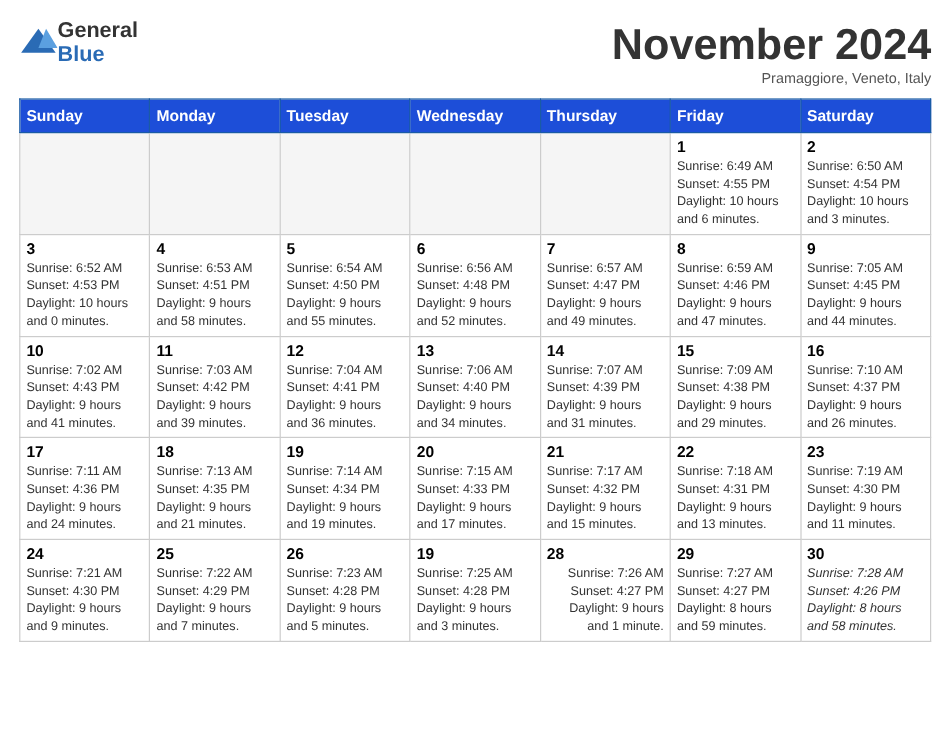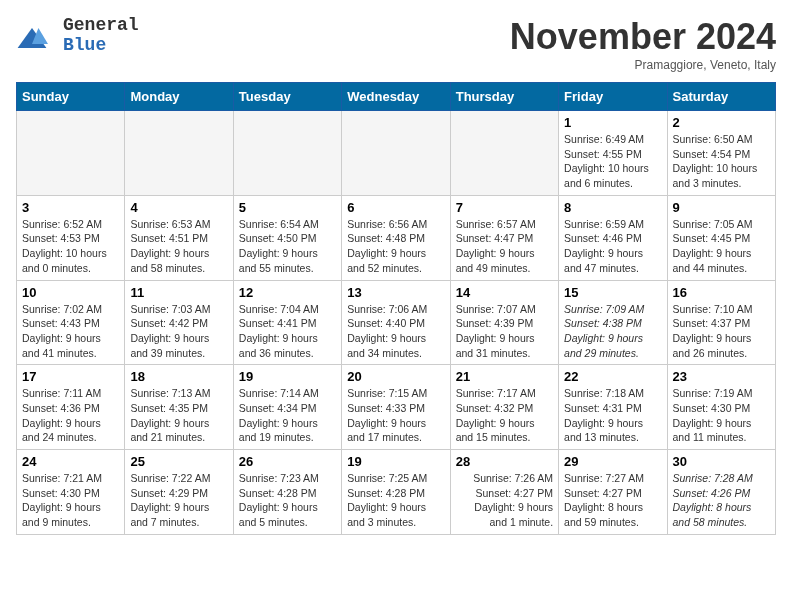--- a/index.html
+++ b/index.html
@@ -11,23 +11,22 @@
       padding: 16px;
     }
     .header {
       display: flex;
       justify-content: space-between;
       align-items: flex-start;
       margin-bottom: 10px;
     }
     .logo {
       display: flex;
-      align-items: flex-end;
-      gap: 15px;
-      font-family: Liberation Mono, monospace;
+      align-items: center;
+      gap: 0;
     }
     .logo-text {
       display: flex;
       flex-direction: column;
       font-size: 18px;
       font-weight: bold;
       line-height: 1.1;
     }
     .logo-general { color: #333; }
     .logo-blue { color: #2a6bb5; }
@@ -46,21 +45,21 @@
     .location {
       font-size: 12px;
       color: #555;
     }
     table {
       width: 100%;
       border-collapse: collapse;
       font-size: 11px;
     }
     thead tr th {
-      background: #0369a1;
+      background: #1d4ed8;
       color: #fff;
       text-align: left;
       padding: 6px 5px;
       font-size: 13px;
       font-weight: bold;
       border: 1px solid #1a5ba5;
     }
     tbody tr td {
       border: 1px solid #ccc;
       vertical-align: top;
@@ -222,21 +221,21 @@
         </td>
         <td class="has-data">
           <span class="day-num">14</span>
           <div class="day-info" style="white-space: pre-line;">Sunrise: 7:07 AM
 Sunset: 4:39 PM
 Daylight: 9 hours
 and 31 minutes.</div>
         </td>
         <td class="has-data">
           <span class="day-num">15</span>
-          <div class="day-info" style="white-space: pre-line; font-style: italic;">Sunrise: 7:09 AM
+          <div class="day-info" style="white-space: pre-line;">Sunrise: 7:09 AM
 Sunset: 4:38 PM
 Daylight: 9 hours
 and 29 minutes.</div>
         </td>
         <td class="has-data">
           <span class="day-num">16</span>
           <div class="day-info" style="white-space: pre-line;">Sunrise: 7:10 AM
 Sunset: 4:37 PM
 Daylight: 9 hours
 and 26 minutes.</div>

